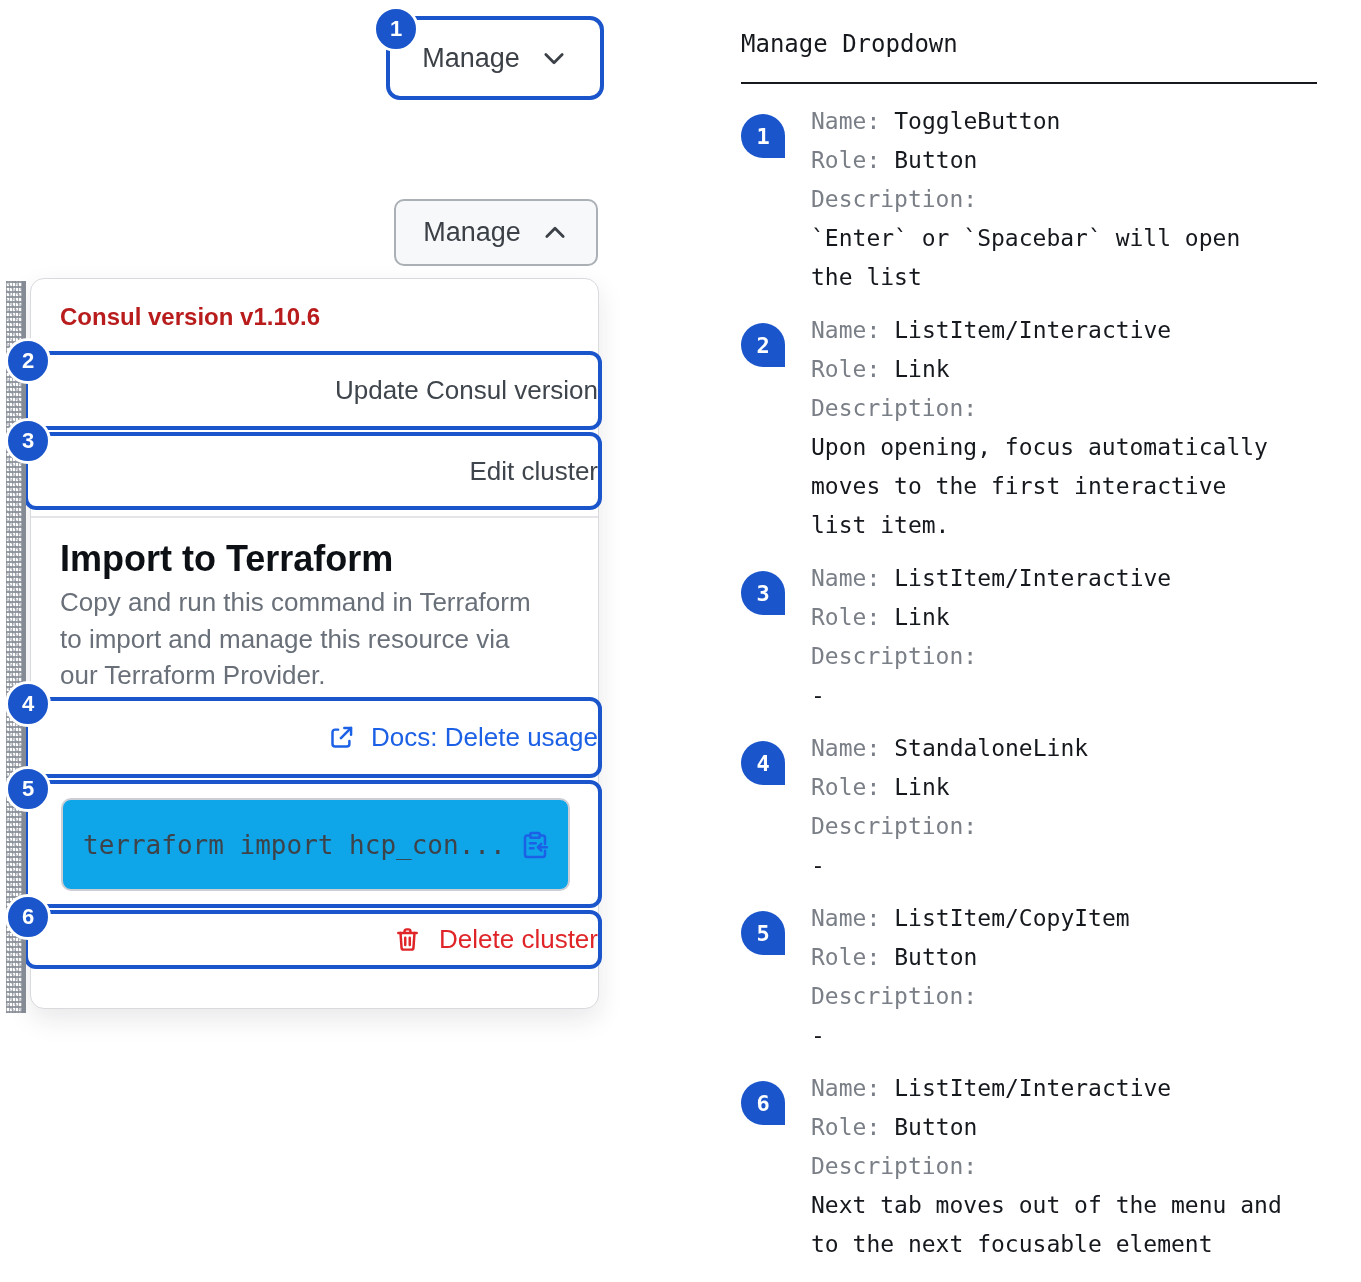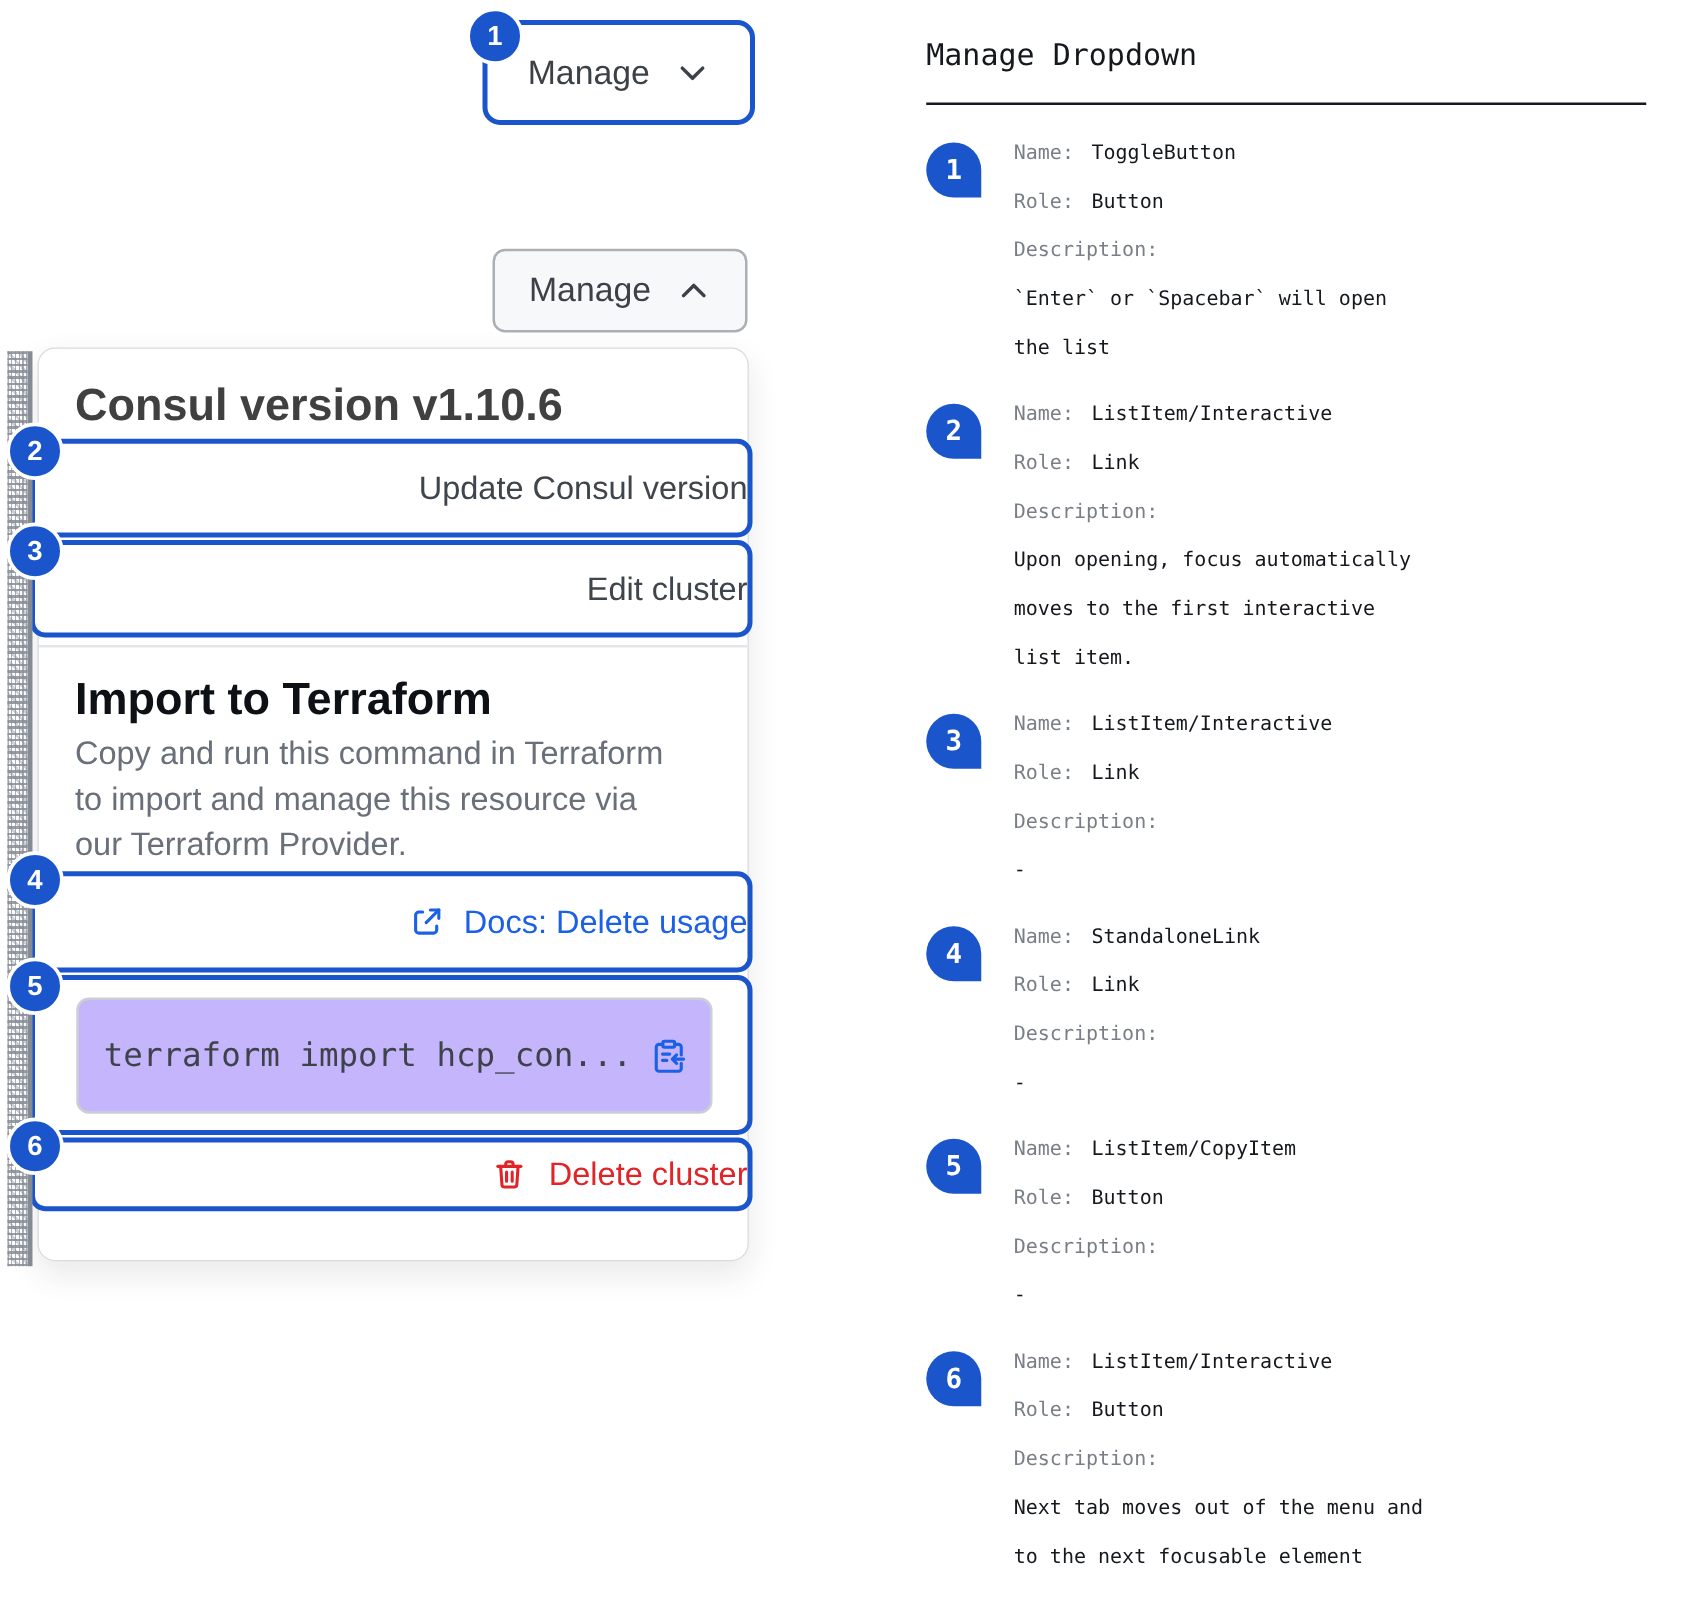--- a/index.html
+++ b/index.html
@@ -20,35 +20,35 @@
   .toggle-btn-open{
     left:394px;top:199px;width:204px;height:67px;background:#f7f8fa;border:2px solid #abafb6;
     border-radius:10px;display:flex;align-items:center;justify-content:center;gap:20px;
     font-size:27px;color:#3c4147;position:absolute;cursor:pointer;z-index:2;
   }
   .chev{flex:none;display:block;}
   .panel{
     position:absolute;left:30px;top:278px;width:569px;height:731px;background:#ffffff;
     border:1px solid #d8dade;border-radius:14px;box-shadow:0 10px 26px rgba(28,34,46,.10);z-index:1;
   }
-  .version-item{position:absolute;left:60px;top:303px;font-size:36px;font-weight:700;color:#404040;z-index:2;}
+  .version-item{position:absolute;left:60px;top:303px;font-size:24px;font-weight:700;color:#b91c1c;z-index:2;}
   .panel-divider{position:absolute;left:31px;top:516px;width:567px;height:2px;background:#e3e5e9;z-index:2;}
   .import-title{position:absolute;left:60px;top:538px;font-size:36px;font-weight:700;color:#0d1015;z-index:2;}
   .import-desc{
     position:absolute;left:60px;top:584px;width:512px;font-size:26px;line-height:36.5px;
     color:#697079;white-space:pre-line;z-index:2;
   }
   .ring-label{font-size:26px;color:#3f454c;}
   .row-pad{padding-left:32px;}
   .docs-row{gap:16px;}
   .docs-label{font-size:26px;font-weight:500;color:#1c61e5;}
   .delete-row{gap:18px;}
   .delete-label{font-size:26px;font-weight:500;color:#e02528;}
   .code-field{
-    position:absolute;left:33px;top:14px;width:509px;height:93px;background:#c4b5fd;
+    position:absolute;left:33px;top:14px;width:509px;height:93px;background:#0ea5e9;
     border:2px solid #cbcfd5;border-radius:10px;display:flex;align-items:center;
     padding:0 18px 0 20px;gap:10px;
   }
   .code-text{
     flex:1;font-family:"DejaVu Sans Mono","Liberation Mono",monospace;
     font-size:26px;color:#3e434a;white-space:nowrap;overflow:hidden;
   }
   .noise-strip{
     position:absolute;left:6px;top:281px;width:20px;height:732px;z-index:6;
     border-right:4px solid #858b94;
@@ -67,21 +67,21 @@
   }
   
   .legend{
     position:absolute;left:741px;top:30px;width:592px;
     font-family:"DejaVu Sans Mono","Liberation Mono",monospace;color:#15181d;
   }
   .legend-title{font-size:24px;margin:0 0 24px 0;font-weight:400;}
   .legend-rule{width:576px;height:0;border:0;border-top:2px solid #15181d;margin:0 0 18px 0;}
   .legend-item{display:flex;gap:26px;margin-bottom:14px;}
   .badge-pin{flex:none;width:44px;height:44px;border-radius:50% 50% 0 50%;margin-top:12px;}
-  .legend-lines{font-size:16px;line-height:39px;}
+  .legend-lines{font-size:23px;line-height:39px;}
   .legend-label{color:#7a7f87;margin-right:14px;}
   .legend-desc-text{white-space:pre-line;}
   .icon{flex:none;display:block;}
 </style>
 </head>
 <body>
 
 <div class="canvas">
 
   <div class="focus-ring toggle-ring">

